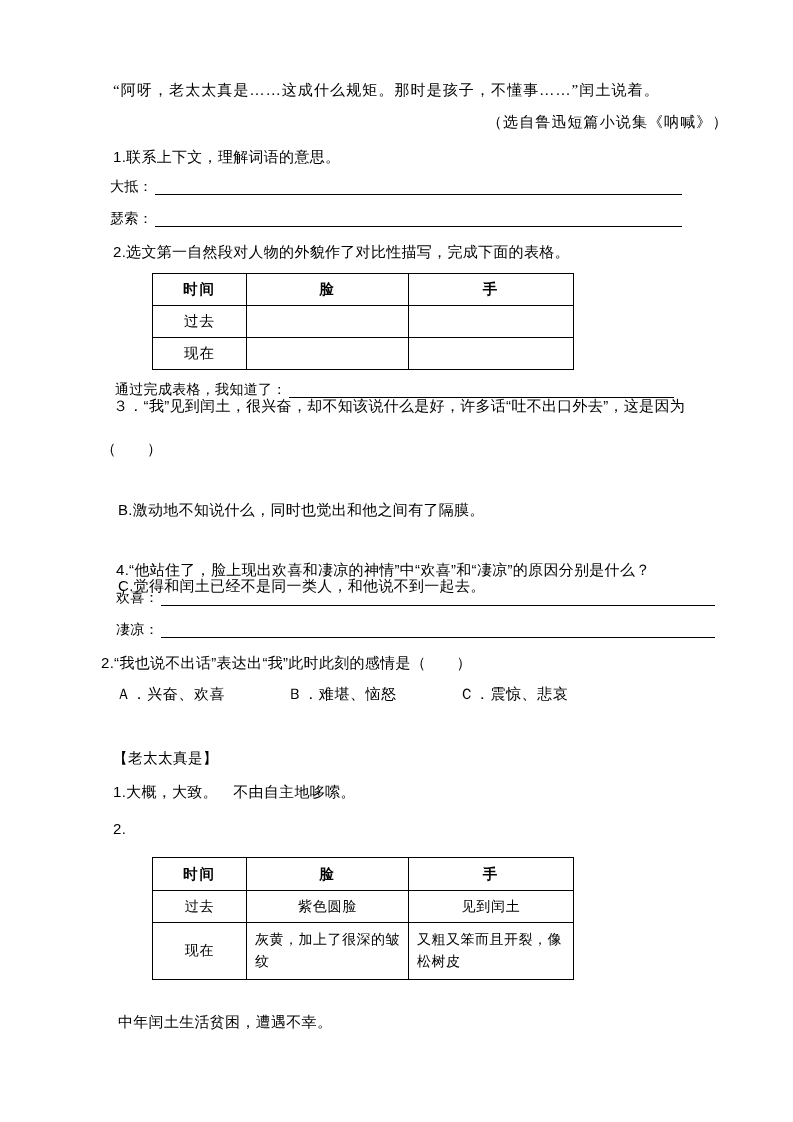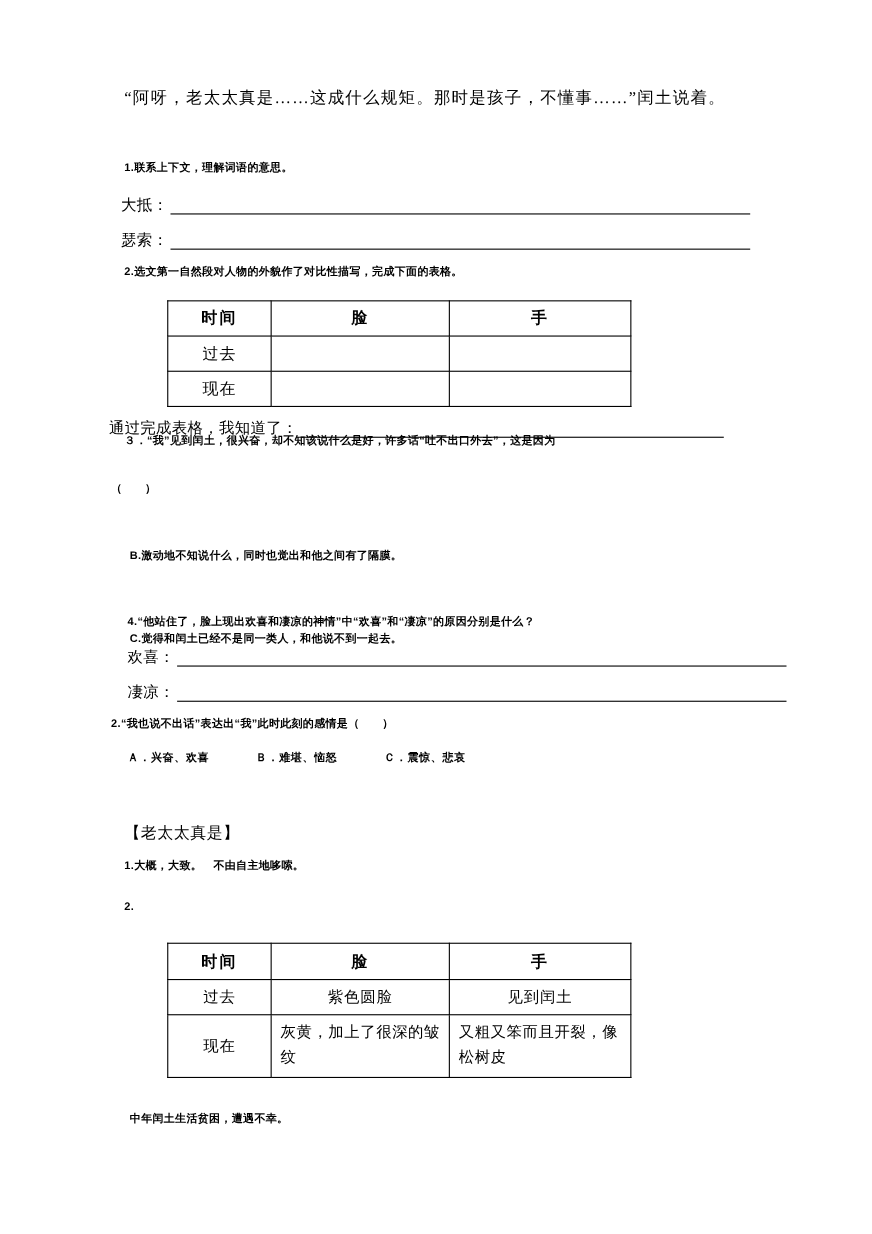--- a/index.html
+++ b/index.html
@@ -39,23 +39,22 @@
     letter-spacing: 1.1px;
   }
   .cite {
     font-family: "Liberation Serif", "DejaVu Serif", serif;
     font-size: 15px;
     letter-spacing: 1.1px;
   }
 
   
   .q {
-    font-size: 10px;
+    font-size: 15px;
     letter-spacing: 0.3px;
-    font-weight: bold;
   }
 
   
   .fill {
     position: absolute;
     display: flex;
     align-items: flex-end;
     font-size: 14px;
     letter-spacing: 0.3px;
   }
@@ -122,20 +121,21 @@
 
   .opts { letter-spacing: 0.6px; }
 </style>
 </head>
 <body>
 
 <div class="page">
 
   <div class="blk quote" style="left:113px; top:80px;">“阿呀，老太太真是……这成什么规矩。那时是孩子，不懂事……”闰土说着。</div>
 
+  <div class="blk cite" style="left:487px; top:112px;">（选自鲁迅短篇小说集《呐喊》）</div>
 
   <div class="blk q" style="left:113px; top:146px;">1.联系上下文，理解词语的意思。</div>
 
   <div class="fill" style="left:110px; top:178px;">
     <span class="lbl">大抵：</span>
     <span class="rule" style="width:527px;"></span>
   </div>
 
   <div class="fill" style="left:110px; top:210px;">
     <span class="lbl">瑟索：</span>
@@ -159,21 +159,21 @@
         <td></td>
       </tr>
       <tr>
         <td>现在</td>
         <td></td>
         <td></td>
       </tr>
     </tbody>
   </table>
 
-  <div class="fill" style="left:99px; top:381px;">
+  <div class="fill" style="left:115px; top:381px;">
     <span class="lbl">通过完成表格，我知道了：</span>
     <span class="rule" style="width:385px;"></span>
   </div>
 
   <div class="blk q" style="left:113px; top:395px;">３．“我”见到闰土，很兴奋，却不知该说什么是好，许多话“吐不出口外去”，这是因为</div>
 
   <div class="blk q" style="left:101px; top:438px;">（　　）</div>
 
 
   <div class="blk q" style="left:118px; top:499px;">B.激动地不知说什么，同时也觉出和他之间有了隔膜。</div>

